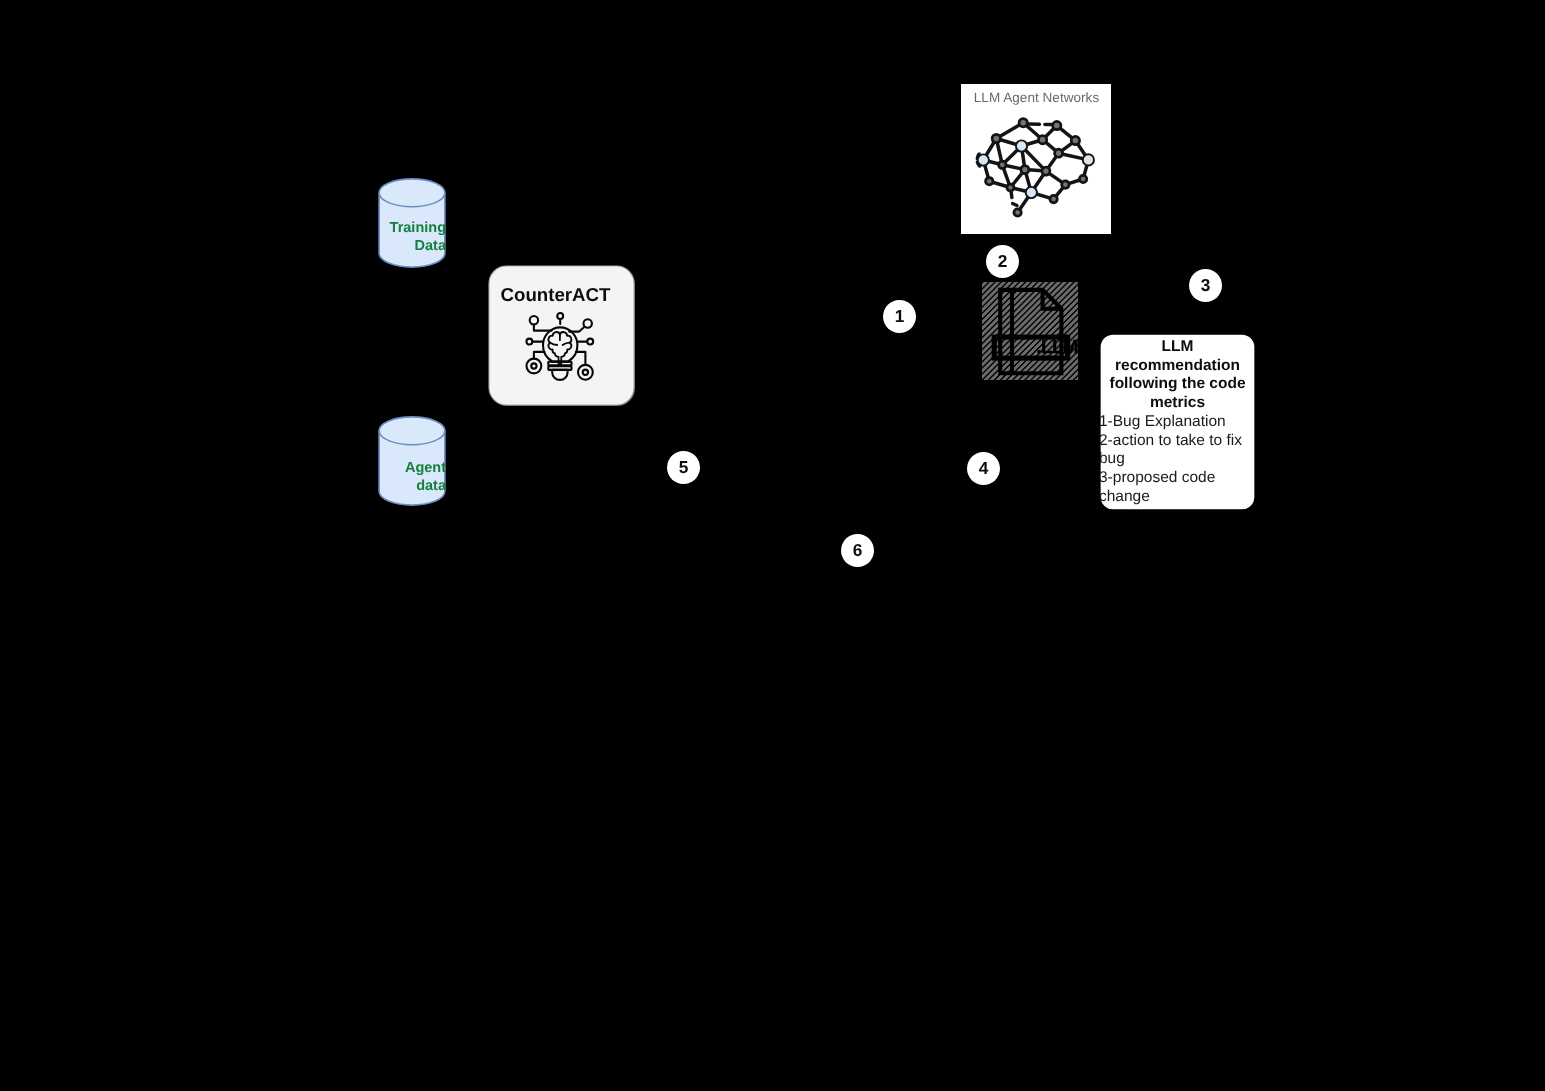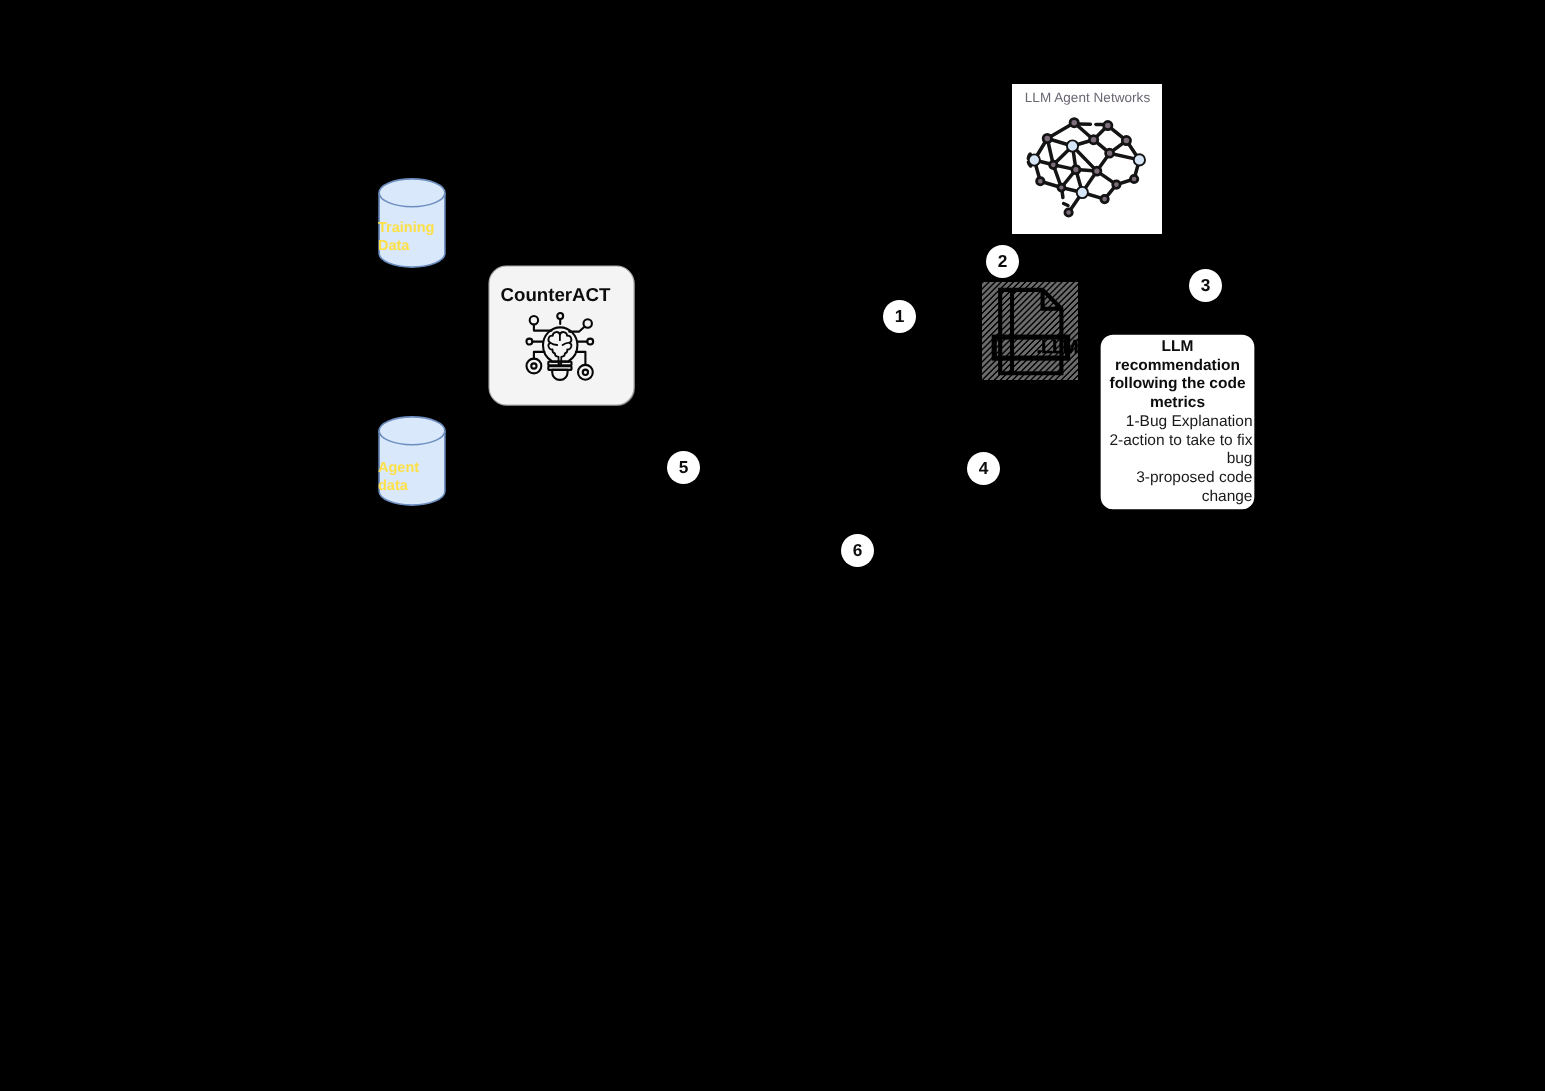--- a/index.html
+++ b/index.html
@@ -7,21 +7,21 @@
   body{width:1545px;height:1091px;overflow:hidden;text-rendering:geometricPrecision;
        font-family:"Liberation Sans",sans-serif;
        -webkit-font-smoothing:antialiased;}
   #canvas{position:relative;width:1545px;height:1091px;background:#000;}
   .abs{position:absolute;box-sizing:border-box;}
 
   
   .cyl{width:68px;height:90px;}
   .cyl .cyl-svg{position:absolute;left:0;top:0;width:68px;height:90px;}
   .cyl .cyl-label{will-change:transform;position:absolute;left:0;right:0;top:41.8px;
-       text-align:left;font-size:14.5px;font-weight:bold;color:#fde047;
+       text-align:right;font-size:14.5px;font-weight:bold;color:#15803d;
        line-height:17.6px;letter-spacing:0px;}
   .counteract{width:133px;height:139px;background:transparent;}
   .counteract .ca-title{will-change:transform;position:absolute;left:0;right:0;top:17px;
        text-align:center;font-size:18.7px;font-weight:bold;color:#0d0d0d;}
 
   .wbox{background:transparent;}
   .wbox .wb-text{will-change:transform;position:absolute;left:0;right:0;
        text-align:center;font-size:13.3px;font-weight:bold;color:#0d0d0d;
        line-height:16.8px;}
 
@@ -48,21 +48,21 @@
   .llm-label{text-align:right;font-size:19px;font-weight:bold;color:#000;
        letter-spacing:-0.7px;line-height:20px;will-change:transform;
        -webkit-text-stroke:0.45px #000;}
 
   
   .recbox{background:transparent;padding-left:40px;}
   .recbox .rb-head{will-change:transform;position:absolute;left:-1px;right:-1px;top:3.6px;
        text-align:center;font-size:15.5px;font-weight:bold;color:#0d0d0d;
        line-height:18.7px;}
   .recbox .rb-items{will-change:transform;position:absolute;left:-1.5px;right:3px;top:78.5px;
-       text-align:right;font-size:15.5px;color:#1a1a1a;line-height:18.7px;}
+       text-align:left;font-size:15.5px;color:#1a1a1a;line-height:18.7px;}
 </style>
 </head>
 <body>
 
 <div id="canvas">
 
   <div class="abs cyl" style="left:378px;top:178px;">
     <svg class="cyl-svg" viewBox="0 0 68 90">
       <path d="M1.1 14.8 A32.9 13.9 0 0 1 66.9 14.8 L66.9 75.2 A32.9 13.9 0 0 1 1.1 75.2 Z" fill="#dae8fc" stroke="#6c8ebf" stroke-width="1.6"></path>
       <path d="M1.1 14.8 A32.9 13.9 0 0 0 66.9 14.8" fill="none" stroke="#6c8ebf" stroke-width="1.6"></path>
@@ -136,21 +136,21 @@
                  C38.8 20.3 36.8 21.6 36.2 23.6 Z"></path>
         <path d="M36.2 23.6 L36.2 30.0"></path>
         <path d="M24.7 32.9 C27.2 34.6 30.0 35.5 33.0 35.6"></path>
         <path d="M47.7 32.9 C44.7 33.0 41.9 33.9 39.4 35.6"></path>
         </g>
       </g>
     </svg>
   </div>
 
 
-  <div class="abs lan" style="left:1012px;top:84px;padding-left:16px;">
+  <div class="abs lan" style="left:961px;top:84px;padding-left:16px;">
     <div class="lan-cap">LLM Agent Networks</div>
     <svg class="abs" style="left:0;top:0;width:150px;height:150px;" viewBox="0 0 150 150">
       <g stroke="#141414" stroke-width="3.5" stroke-linecap="round" fill="none">
         <line x1="62.2" y1="38.7" x2="35.3" y2="54.5"></line>
         <line x1="62.2" y1="38.7" x2="81.6" y2="55.7"></line>
         <line x1="35.3" y1="54.5" x2="60.5" y2="62.0"></line>
         <line x1="35.3" y1="54.5" x2="41.3" y2="80.8"></line>
         <line x1="35.3" y1="54.5" x2="22.3" y2="76.0"></line>
         <line x1="60.5" y1="62.0" x2="81.6" y2="55.7"></line>
         <line x1="60.5" y1="62.0" x2="41.3" y2="80.8"></line>

